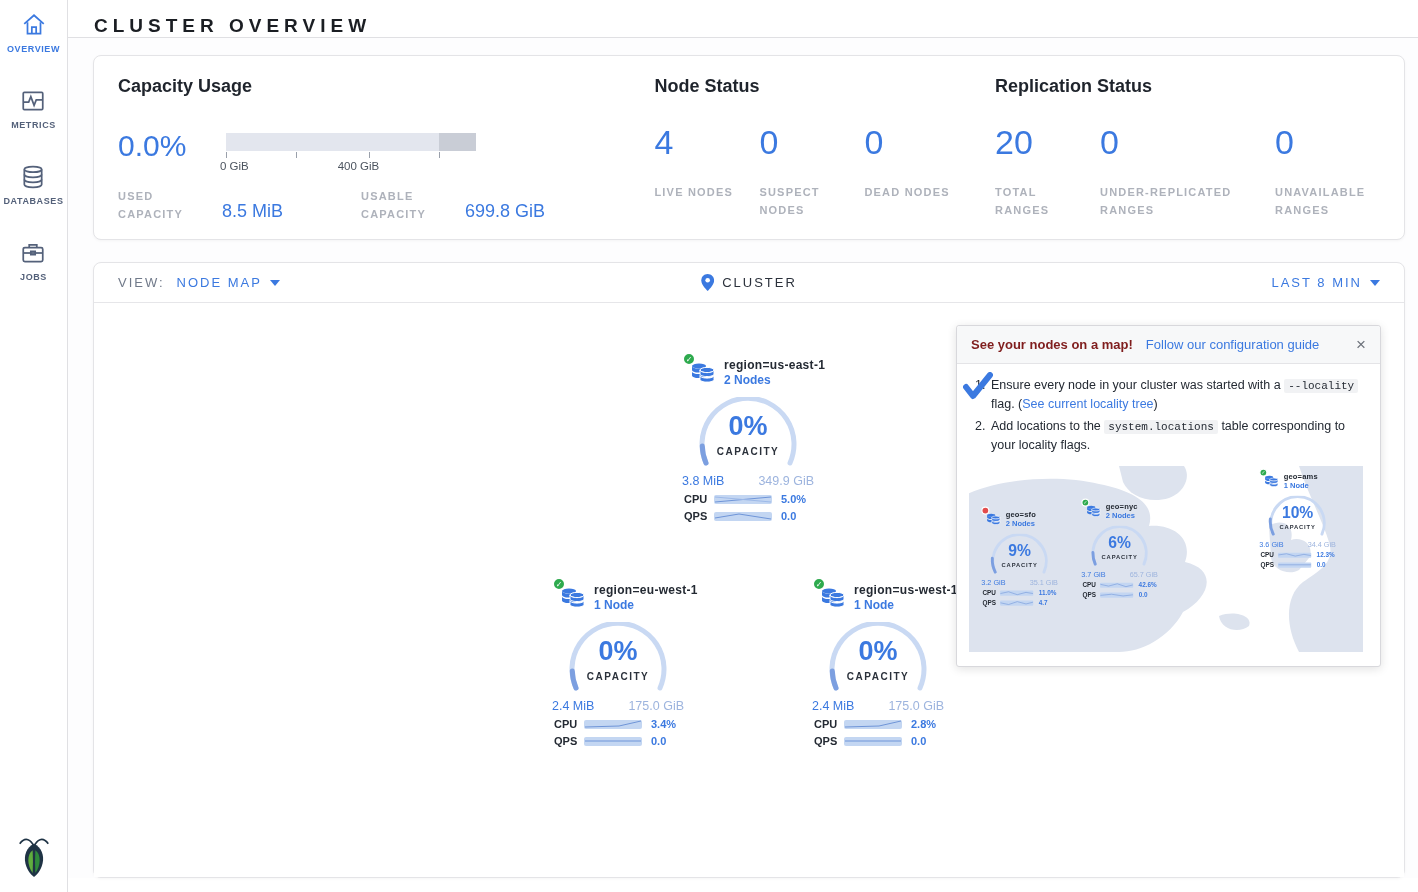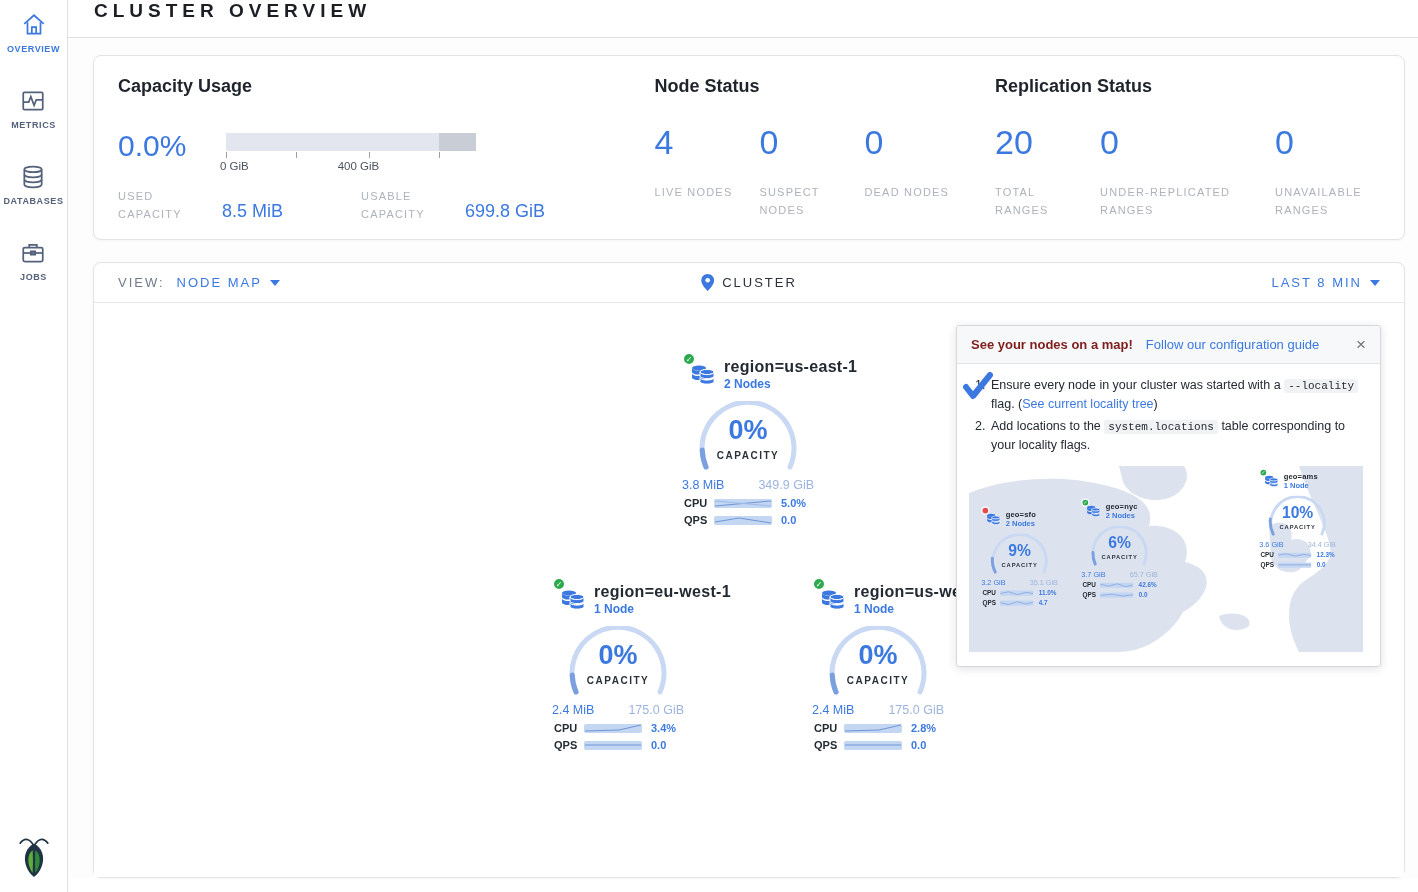--- a/index.html
+++ b/index.html
@@ -9,21 +9,21 @@
   .sidebar { position:fixed; left:0; top:0; width:68px; height:100%; background:#fff; border-right:1px solid #e0e0e3; display:flex; flex-direction:column; align-items:center; padding-top:12px; z-index:5; }
   .side-item { display:flex; flex-direction:column; align-items:center; margin-bottom:34px; cursor:pointer; }
   .side-item .lbl { font-size:9px; font-weight:bold; letter-spacing:.6px; color:#54617a; margin-top:6px; }
   .side-item.active .lbl { color:#3b79e0; }
   .side-item svg { stroke:#54617a; }
   .side-item.active svg { stroke:#3b79e0; }
   .side-logo { position:absolute; bottom:10px; left:50%; transform:translateX(-50%); }
 
   
   .main { margin-left:68px; }
-  .page-header { height:38px; display:flex; align-items:flex-start; padding-left:26px; border-bottom:1px solid #e0e0e3; }
+  .page-header { height:38px; display:flex; align-items:flex-end; padding-left:26px; border-bottom:1px solid #e0e0e3; }
   .page-title { font-size:19px; font-weight:bold; letter-spacing:5px; color:#1b1e23; }
 
   .content { padding:17px 13px 0 25px; background:#fdfdfe; }
   .panel { background:#fff; border:1px solid #e4e4e7; border-radius:8px; box-shadow:0 1px 3px rgba(0,0,0,.04); }
 
   
   .summary { height:185px; display:flex; padding:20px 24px; }
   .sec-title { font-size:18px; font-weight:600; color:#1f242c; }
   .cap-sec { width:505px; }
   .cap-row { display:flex; align-items:flex-start; margin-top:32px; }
@@ -31,21 +31,21 @@
   .gauge { width:250px; margin-top:4px; }
   .gauge-bar { height:18px; background:#e3e6ee; position:relative; }
   .gauge-dark { position:absolute; right:0; top:0; height:100%; width:15%; background:#c9cdd6; }
   .gauge-ticks { position:relative; height:7px; }
   .tick { position:absolute; top:1px; width:1px; height:6px; background:#9aa0ab; }
   .gauge-lblrow { position:relative; height:14px; font-size:11.5px; color:#4c545f; margin-top:2px; }
   .gauge-lbl0 { position:absolute; left:-6px; }
   .gauge-lbl1 { position:absolute; left:53%; transform:translateX(-50%); }
   .cap-stats { display:flex; margin-top:14px; }
   .cap-stat { display:flex; align-items:flex-end; }
-  .caps-lbl { font-size:11px; font-weight:normal; letter-spacing:1.2px; color:#aeb2bb; line-height:1.6; max-width:86px; }
+  .caps-lbl { font-size:11px; font-weight:bold; letter-spacing:1.2px; color:#aeb2bb; line-height:1.6; max-width:86px; }
   .cap-val { font-size:18px; color:#3b79e0; margin-left:18px; margin-bottom:1px; }
   .cap-stat + .cap-stat { margin-left:78px; }
   .stat-sec { display:flex; flex-direction:column; }
   .stat-grid { display:flex; margin-top:26px; }
   .stat-cell { width:105px; }
   .stat-cell.wide { width:175px; }
   .stat-val { font-size:34px; color:#3b79e0; }
   .stat-cell .caps-lbl { display:block; margin-top:22px; }
   .nodes-sec { margin-left:45px; width:350px; }
   .repl-sec { margin-left:0; }
@@ -61,21 +61,21 @@
   .tb-time { margin-left:auto; font-size:13px; letter-spacing:2px; color:#3b79e0; cursor:pointer; }
   .map-area { position:relative; flex:1; background:#fff; overflow:hidden; }
 
   
   .node-group { position:absolute; width:140px; }
   .ng-head { position:relative; padding-left:12px; display:flex; align-items:center; }
   .ng-badge { position:absolute; left:4px; top:-6px; width:14px; height:14px; border-radius:50%; background:#2eaa4e; border:2px solid #fff; color:#fff; font-size:9px; line-height:10px; text-align:center; }
   .ng-badge.red { background:#e34c4c; }
   .ng-badge .ck { font-size:8px; }
   .ng-txt { margin-left:8px; }
-  .ng-region { font-size:16px; font-weight:bold; letter-spacing:.3px; color:#242a33; white-space:nowrap; }
+  .ng-region { font-size:12px; font-weight:bold; letter-spacing:.3px; color:#242a33; white-space:nowrap; }
   .ng-nodes { font-size:12px; font-weight:bold; color:#3b79e0; margin-top:1px; cursor:pointer; }
   .ng-ringwrap { position:relative; width:104px; height:74px; margin:10px auto 0; }
   .ng-pct { position:absolute; left:0; right:0; top:14px; text-align:center; font-size:27px; font-weight:bold; color:#3b79e0; }
   .ng-caplbl { position:absolute; left:0; right:0; top:49px; text-align:center; font-size:10px; font-weight:bold; letter-spacing:1.5px; color:#2b313b; }
   .ng-vals { width:132px; margin:3px auto 0; display:flex; justify-content:space-between; font-size:12.5px; }
   .ng-used { color:#3b79e0; }
   .ng-total { color:#9db4de; }
   .ng-metric { width:128px; margin:5px auto 0; display:flex; align-items:center; }
   .ng-mlbl { font-size:11px; font-weight:bold; color:#242a33; width:30px; }
   .ng-spark { width:58px; height:11px; }

